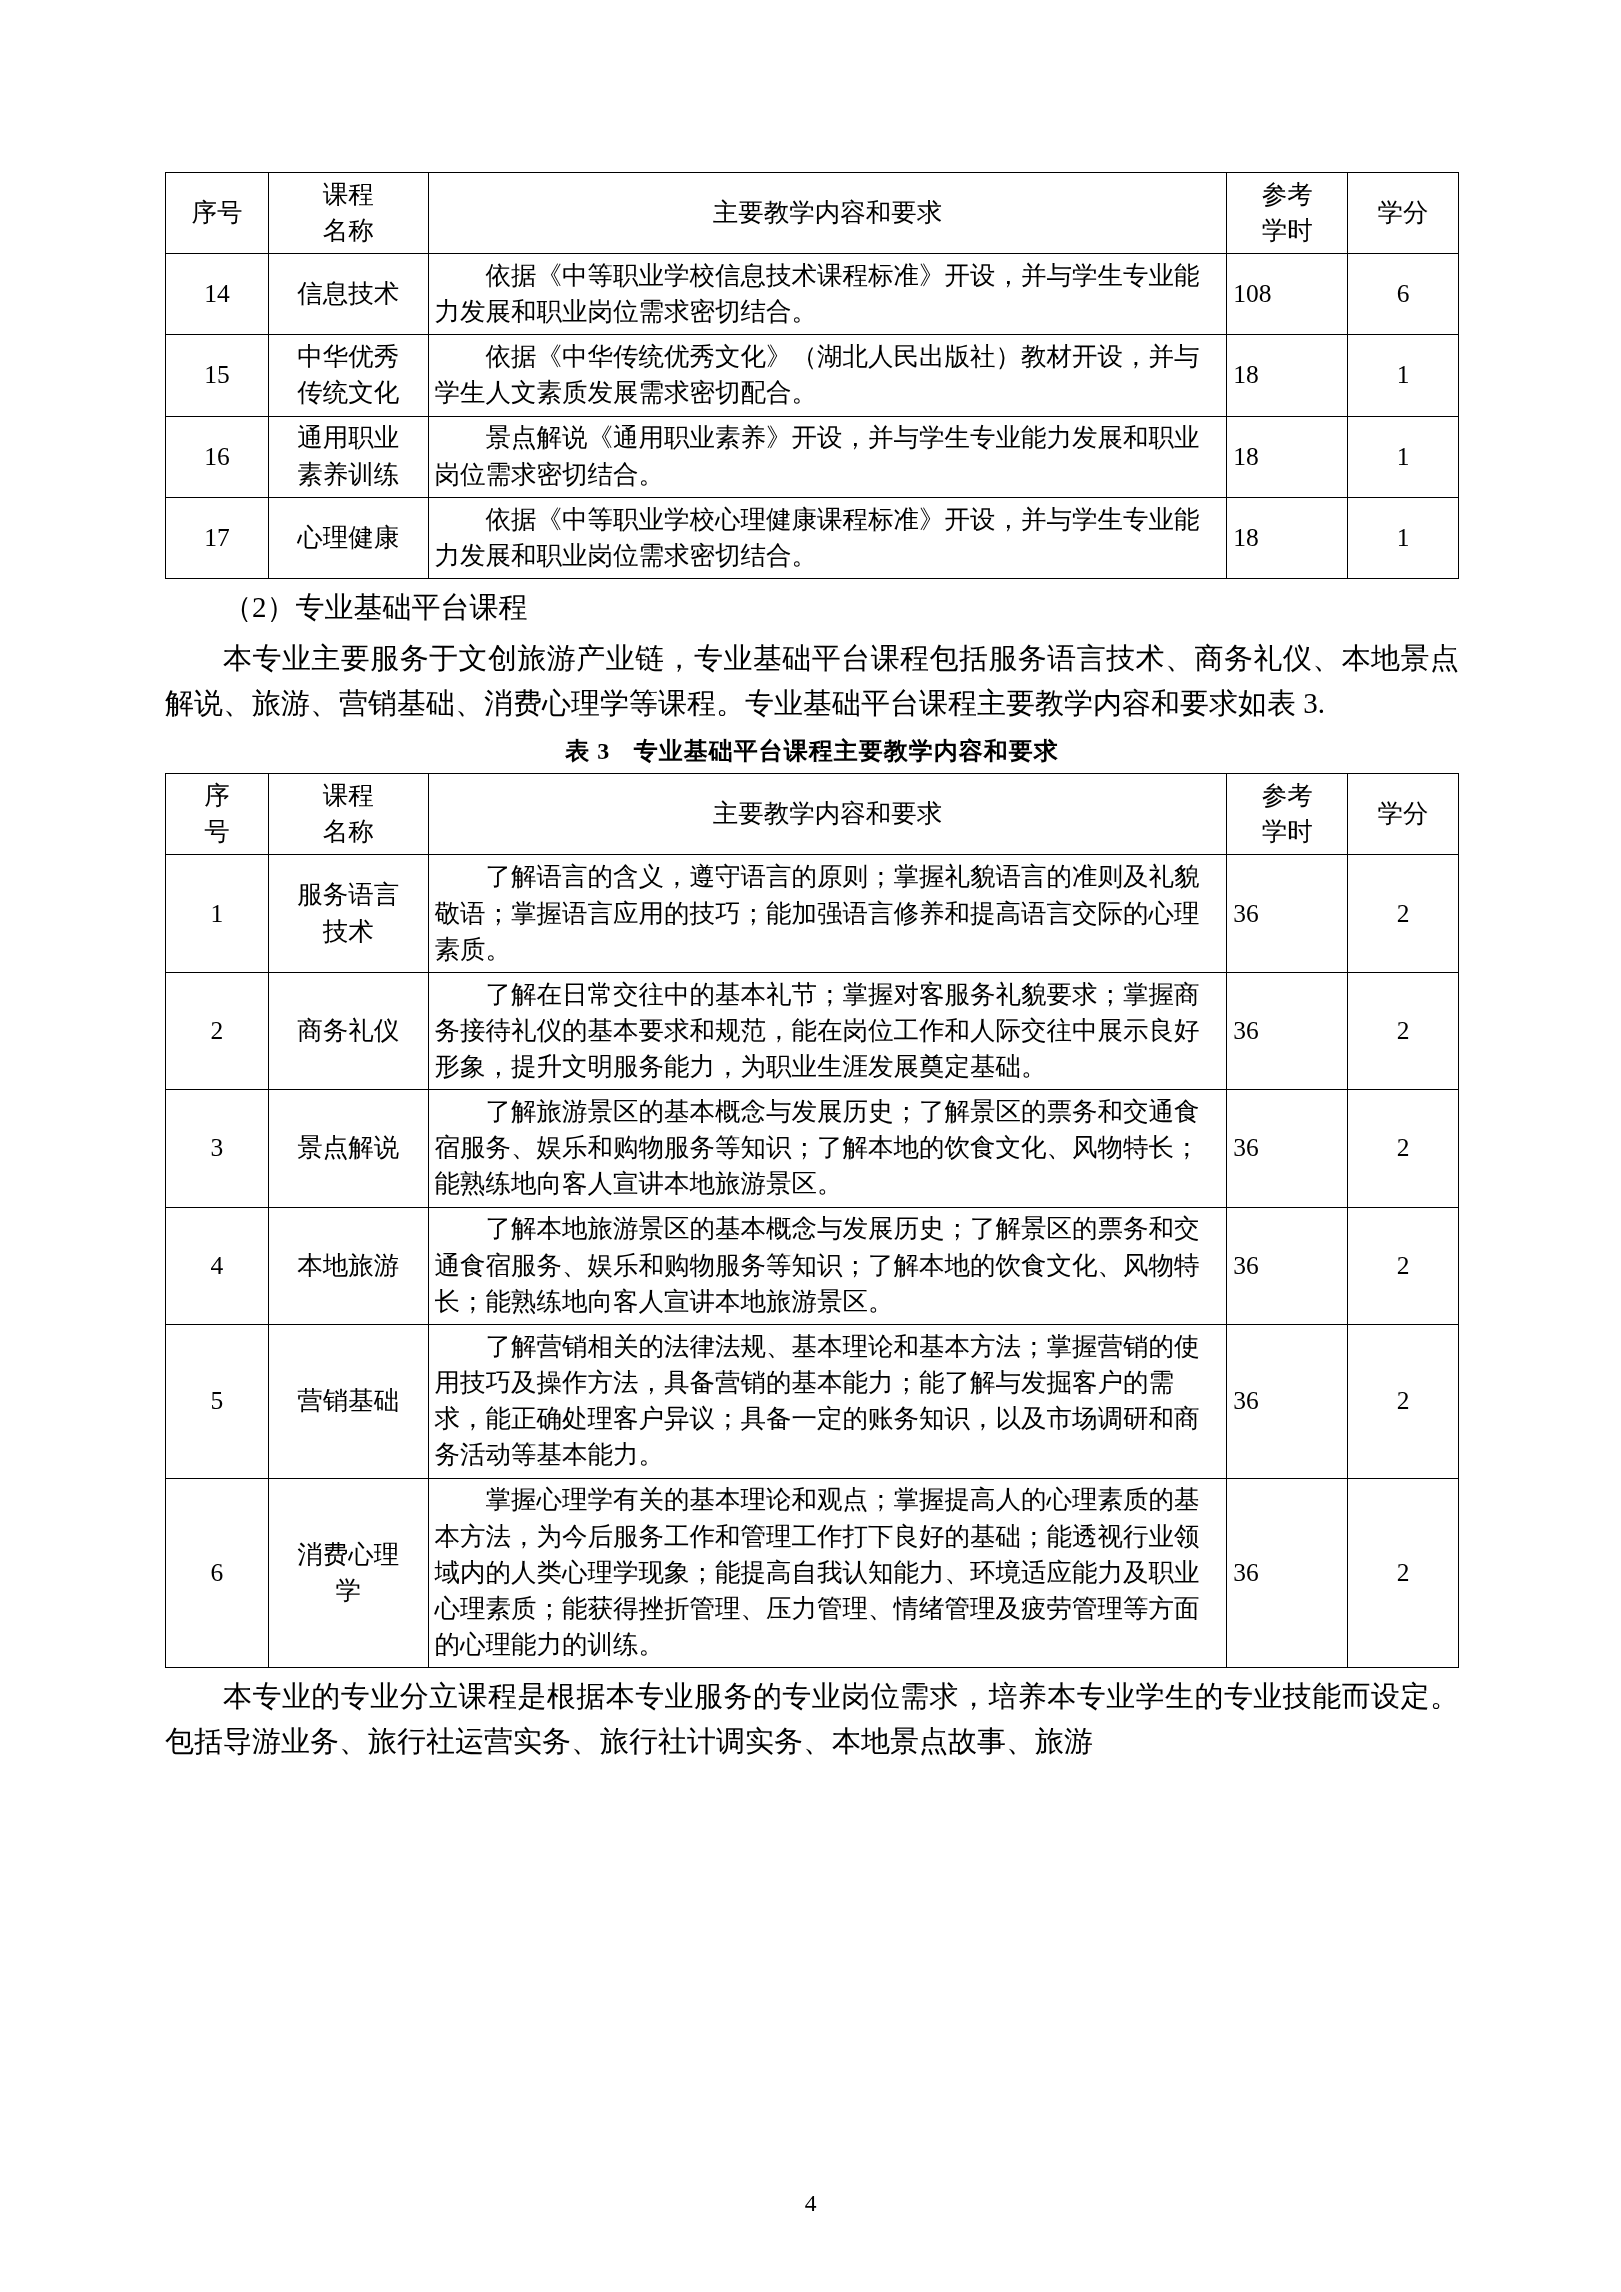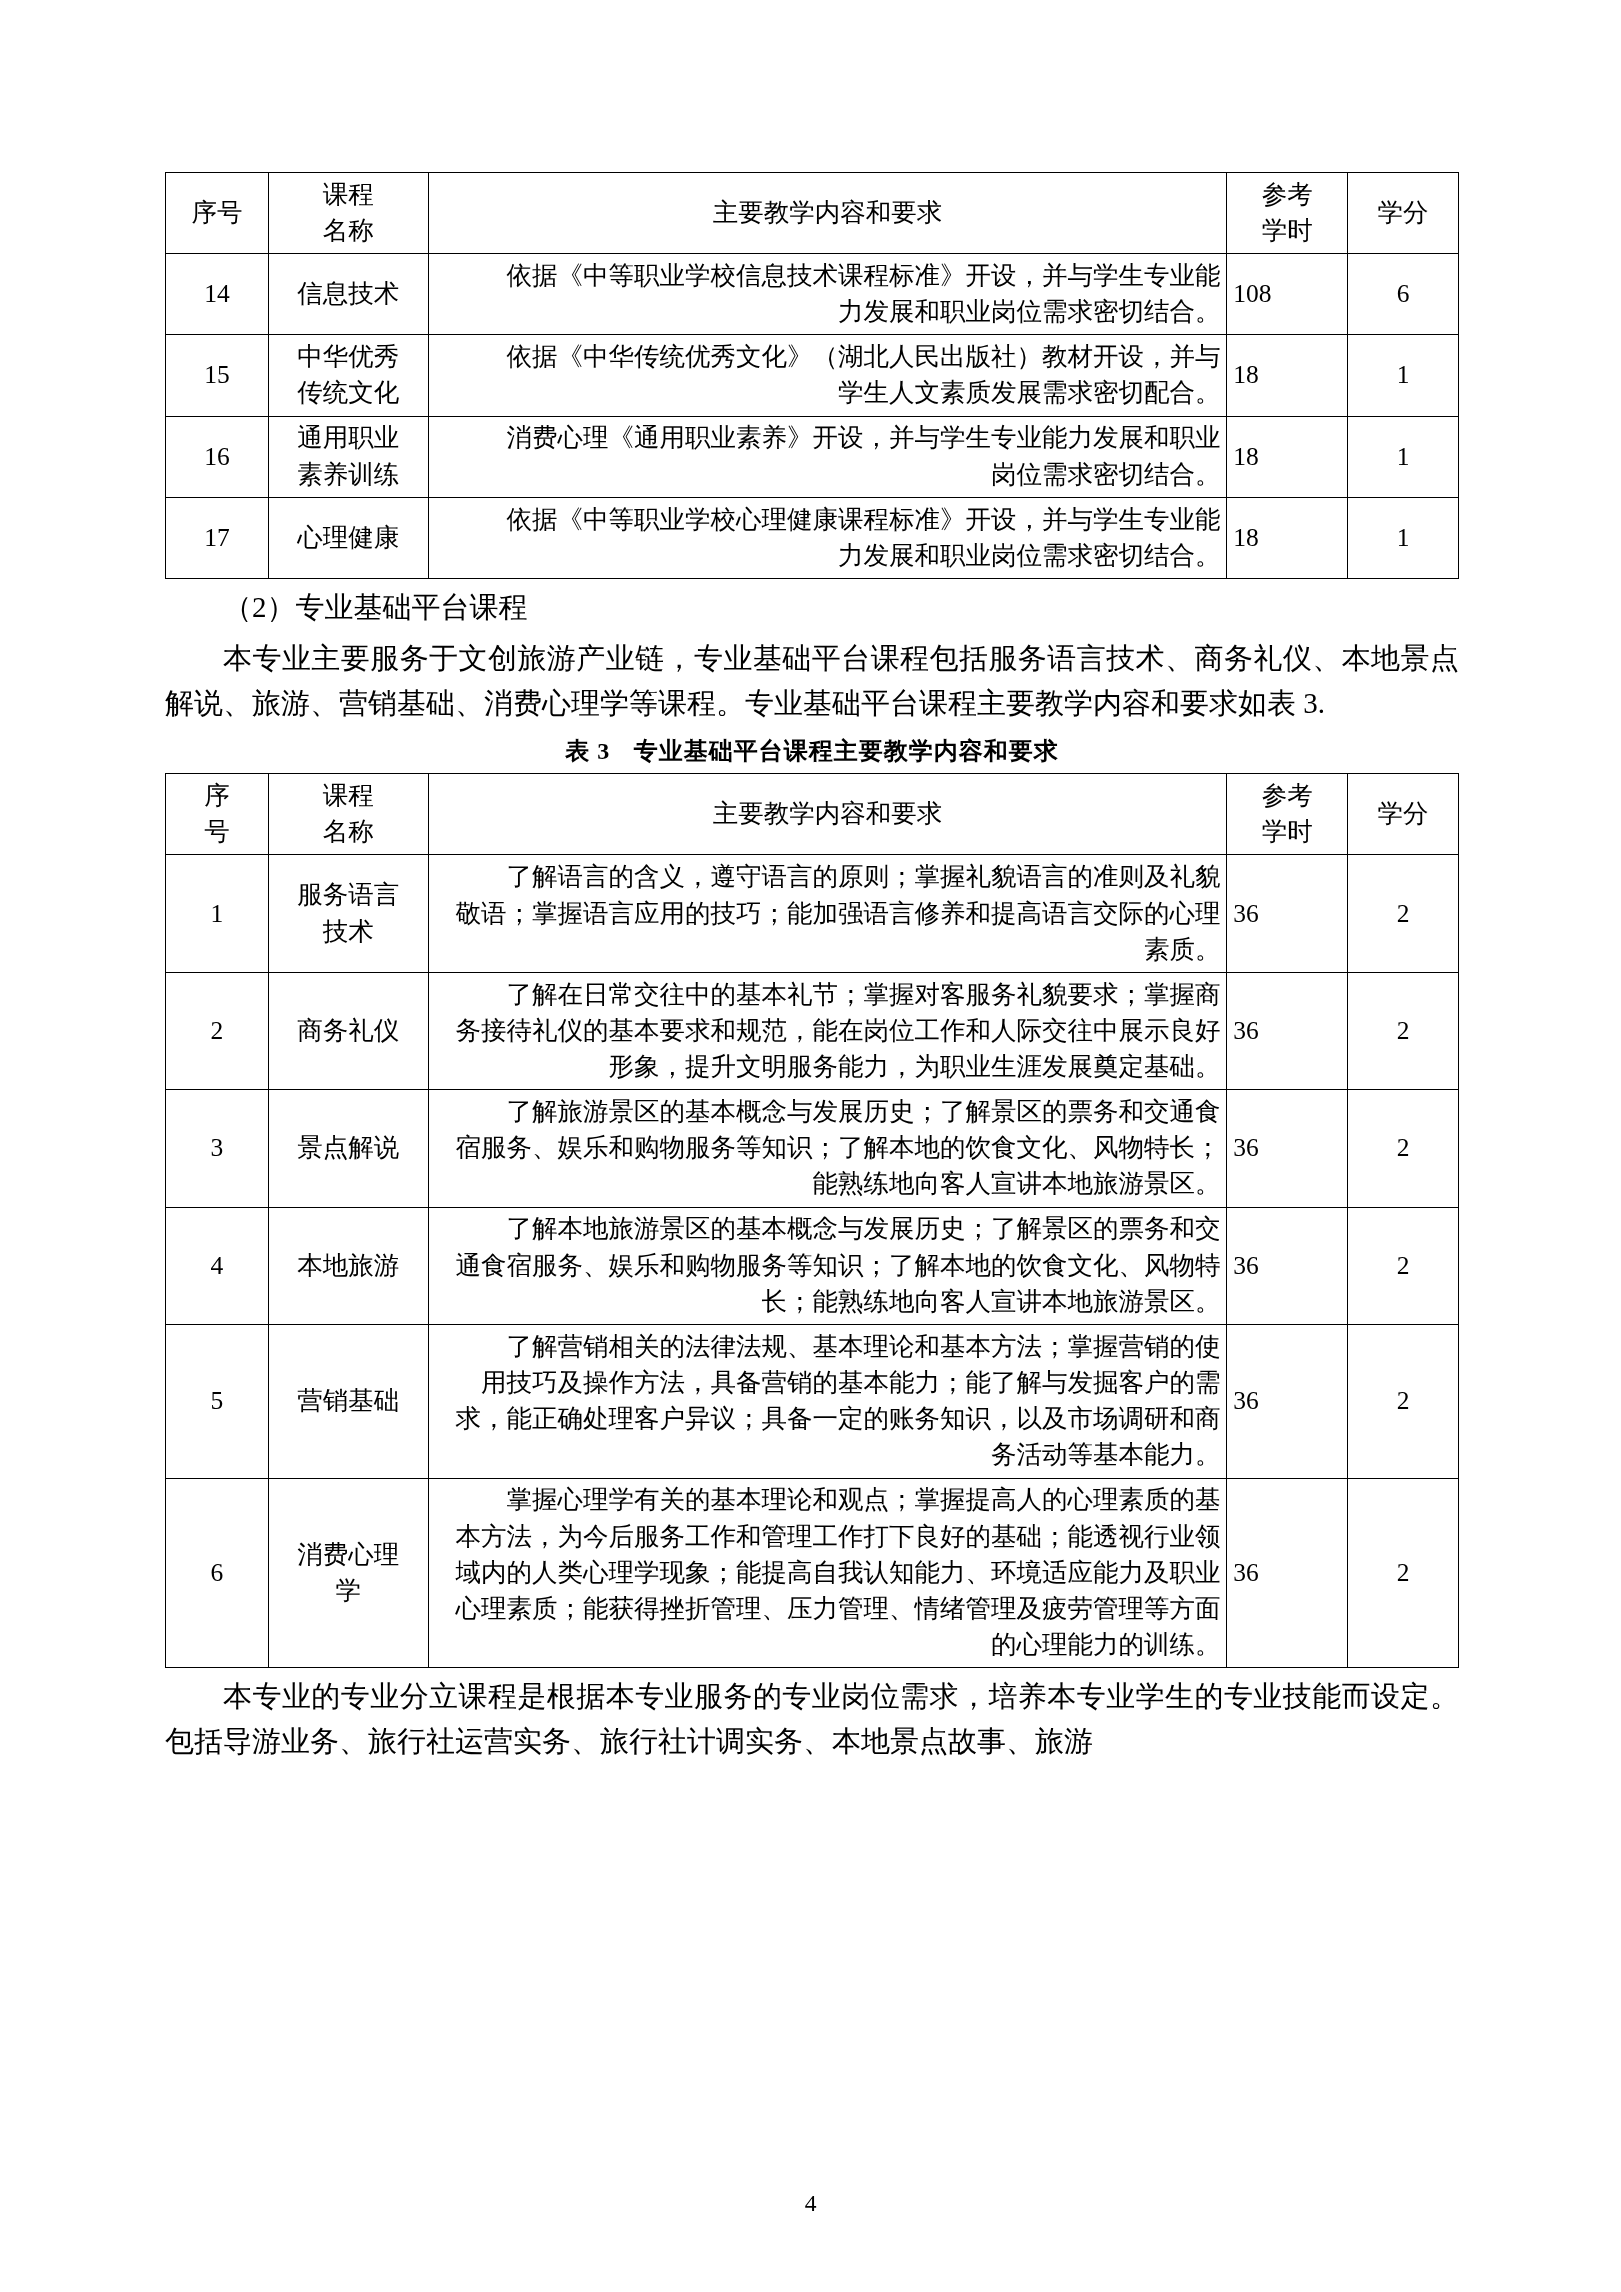--- a/index.html
+++ b/index.html
@@ -32,21 +32,21 @@
   table.doc-table td, table.doc-table th {
     border: 1.5px solid #000;
     padding: 3.9px 5.9px;
     font-size: 25.5px;
     line-height: 1.42;
     vertical-align: middle;
     font-weight: normal;
   }
   .c-num { width: 90px; text-align: center; }
   .c-name { width: 147px; text-align: center; }
-  .c-desc { text-align: right; }
+  .c-desc { text-align: left; }
   .c-hours { width: 108px; text-align: left; }
   .c-credit { width: 98px; text-align: center; }
 
   .hdr td {
     text-align: center;
     font-size: 25.5px;
     line-height: 1.3;
   }
   .desc-indent {
     text-indent: 2em;
@@ -126,21 +126,21 @@
           <td class="c-hours">18</td>
           <td class="c-credit">1</td>
         </tr>
 
         <tr>
           <td class="c-num">16</td>
           <td class="c-name">
             <div>通用职业</div>
             <div>素养训练</div>
           </td>
-          <td class="c-desc desc-indent">消费心理《通用职业素养》开设，并与学生专业能力发展和职业岗位需求密切结合。</td>
+          <td class="c-desc desc-indent">景点解说《通用职业素养》开设，并与学生专业能力发展和职业岗位需求密切结合。</td>
           <td class="c-hours">18</td>
           <td class="c-credit">1</td>
         </tr>
 
         <tr>
           <td class="c-num">17</td>
           <td class="c-name">
             <div>心理健康</div>
           </td>
           <td class="c-desc desc-indent">依据《中等职业学校心理健康课程标准》开设，并与学生专业能力发展和职业岗位需求密切结合。</td>

